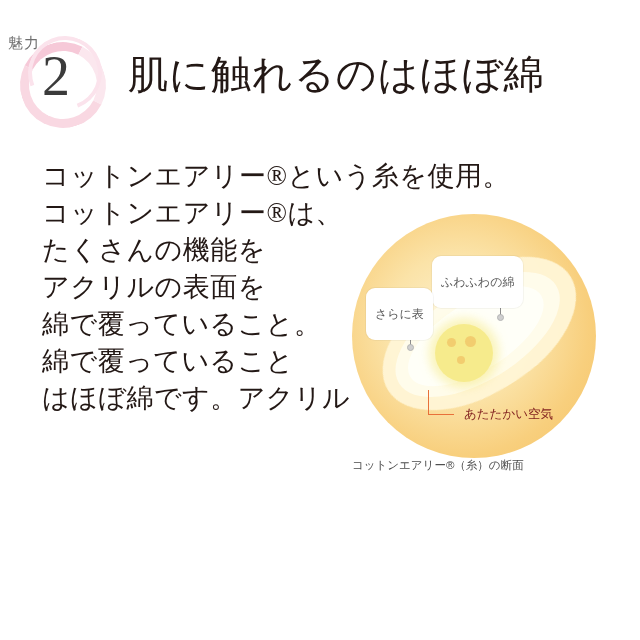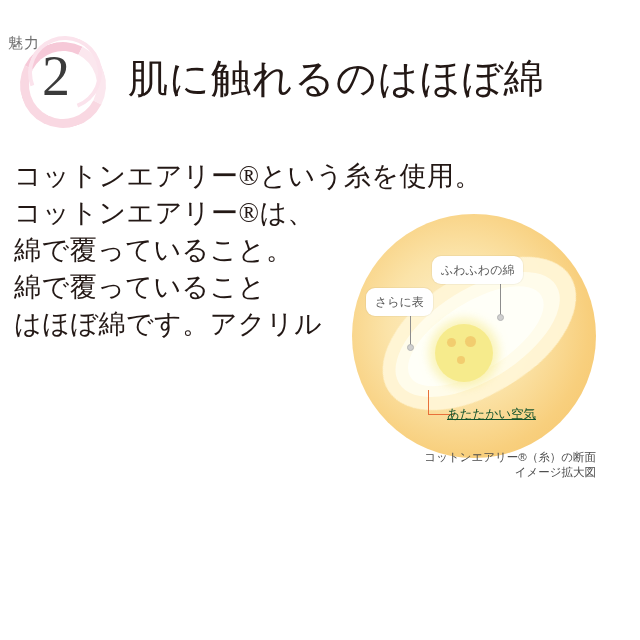--- a/index.html
+++ b/index.html
@@ -83,36 +83,37 @@
   }
   .headline {
     position: absolute;
     left: 128px;
     top: 38px;
     font-size: 40px;
     line-height: 44px;
     letter-spacing: 1px;
     color: #231815;
     white-space: nowrap;
-    font-family: Liberation Sans, sans-serif;
+    font-family: Liberation Mono, monospace;
   }
 
   
   .body-col {
     position: absolute;
     left: 14px;
     top: 158px;
     width: 620px;
     font-size: 27px;
     line-height: 37px;
     letter-spacing: 0.5px;
     color: #231815;
   }
   .body-col .line {
     white-space: nowrap;
+    margin-left: 28px;
   }
 
   
   .figure {
     position: absolute;
     left: 352px;
     top: 214px;
     width: 268px;
     height: 268px;
   }
@@ -175,21 +176,21 @@
     opacity: 0.85;
   }
   .cd1 { left: 12px; top: 14px; width: 9px; height: 9px; }
   .cd2 { left: 30px; top: 12px; width: 11px; height: 11px; }
   .cd3 { left: 22px; top: 32px; width: 8px; height: 8px; }
 
   .chip {
     position: absolute;
     background: #ffffff;
     border-radius: 9px;
-    padding: 6px 9px;
+    padding: 18px 9px;
     font-size: 12px;
     line-height: 16px;
     color: #5a5a5a;
     font-family: "Liberation Sans", sans-serif;
     white-space: nowrap;
     box-shadow: 0 0 0 1px rgba(0,0,0,0.04);
   }
   .chip-cotton { left: 80px; top: 42px; }
   .chip-acryl  { left: 14px; top: 74px; }
   .lead-line {
@@ -205,27 +206,26 @@
     border: 1px solid #b5b5b5;
     box-sizing: border-box;
   }
   .lead-cotton-v { left: 148px; top: 58px; width: 1px; height: 44px; }
   .lead-cotton-dot { left: 145px; top: 100px; }
   .lead-acryl-v { left: 58px; top: 90px; width: 1px; height: 42px; }
   .lead-acryl-dot { left: 55px; top: 130px; }
 
   .air-label {
     position: absolute;
-    left: 95px;
+    left: 112px;
     top: 192px;
     font-size: 12.5px;
-    color: #14532d;
+    color: #7f1d1d;
     font-family: "Liberation Sans", sans-serif;
     white-space: nowrap;
-    text-decoration: underline;
   }
   .air-line-h {
     position: absolute;
     left: 76px;
     top: 200px;
     width: 26px;
     height: 1px;
     background: #e8703a;
   }
   .air-line-v {
@@ -233,23 +233,23 @@
     left: 76px;
     top: 176px;
     width: 1px;
     height: 25px;
     background: #e8703a;
   }
 
   .caption {
     position: absolute;
     left: 0;
-    top: 236px;
+    top: 244px;
     width: 244px;
-    text-align: right;
+    text-align: left;
     font-size: 11.5px;
     line-height: 15px;
     color: #4a4a4a;
     font-family: "Liberation Sans", sans-serif;
   }
 </style>
 </head>
 <body>
 
 <div class="page">
@@ -263,20 +263,26 @@
     </div>
     <div class="headline">肌に触れるのはほぼ綿</div>
   </div>
 
   <div class="body-col">
     <div class="line">
       <span>コットンエアリー®という糸を使用。</span>
     </div>
     <div class="line">
       <span>コットンエアリー®は、</span>
+    </div>
+    <div class="line">
+      <span>たくさんの機能を</span>
+    </div>
+    <div class="line">
+      <span>アクリルの表面を</span>
     </div>
     <div class="line">
       <span>綿で覆っていること。</span>
     </div>
     <div class="line">
       <span>綿で覆っていること</span>
     </div>
     <div class="line">
       <span>はほぼ綿です。アクリル</span>
     </div>
@@ -303,17 +309,16 @@
     <div class="lead-line lead-acryl-v"></div>
     <div class="lead-dot lead-acryl-dot"></div>
     <div class="chip chip-acryl">さらに表</div>
 
     <div class="air-line-v"></div>
     <div class="air-line-h"></div>
     <div class="air-label">あたたかい空気</div>
 
     <div class="caption">
       <div>コットンエアリー®（糸）の断面</div>
-      <div>イメージ拡大図</div>
     </div>
   </div>
 
 </div>
 
 </body></html>

